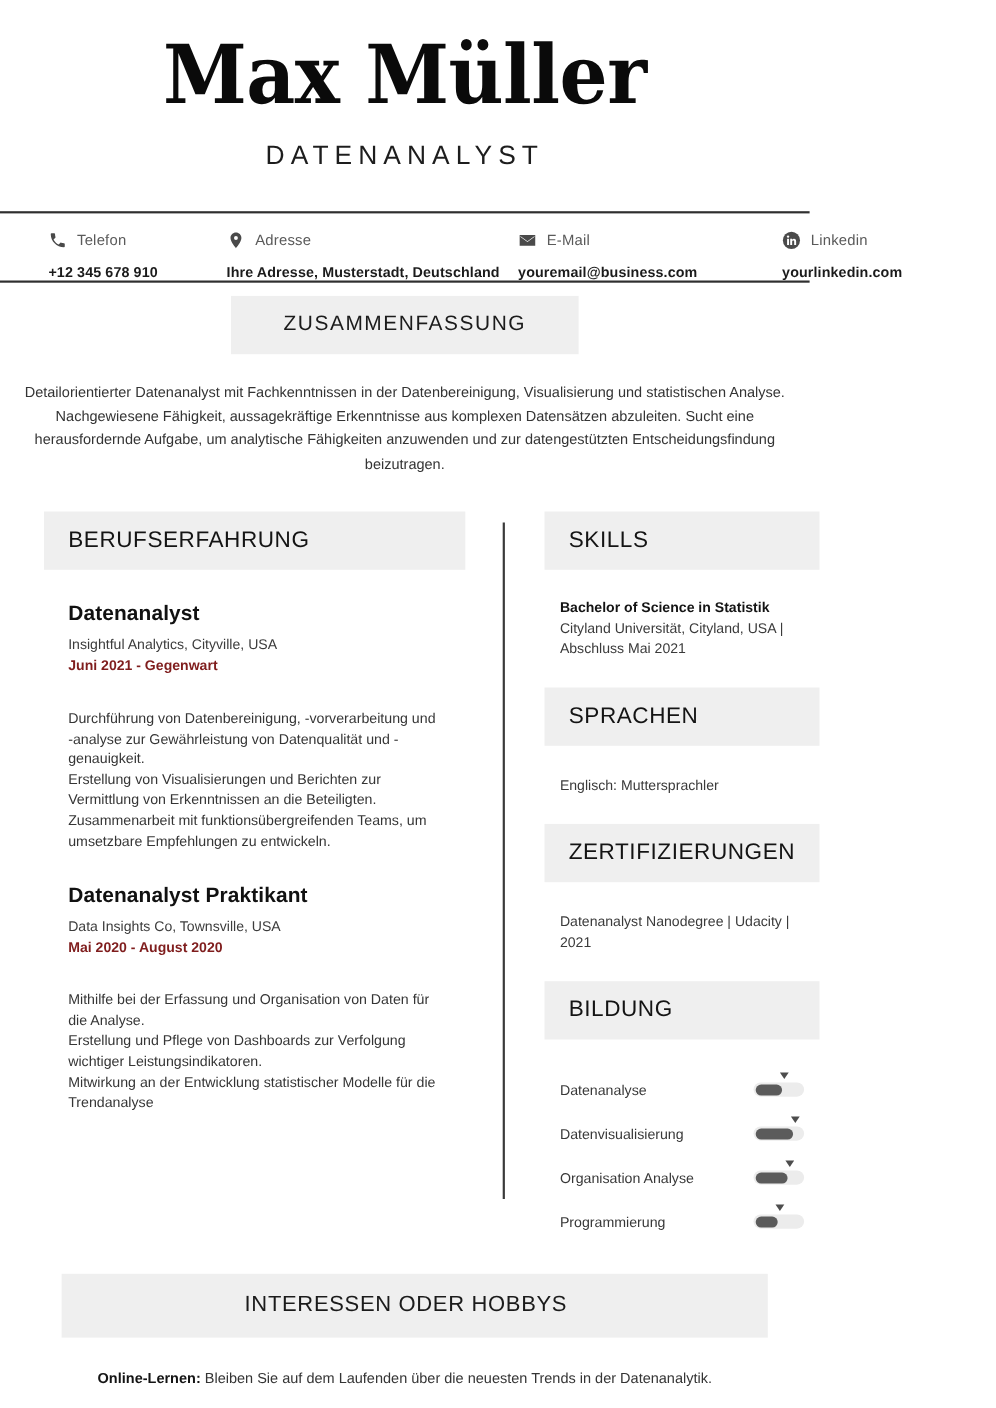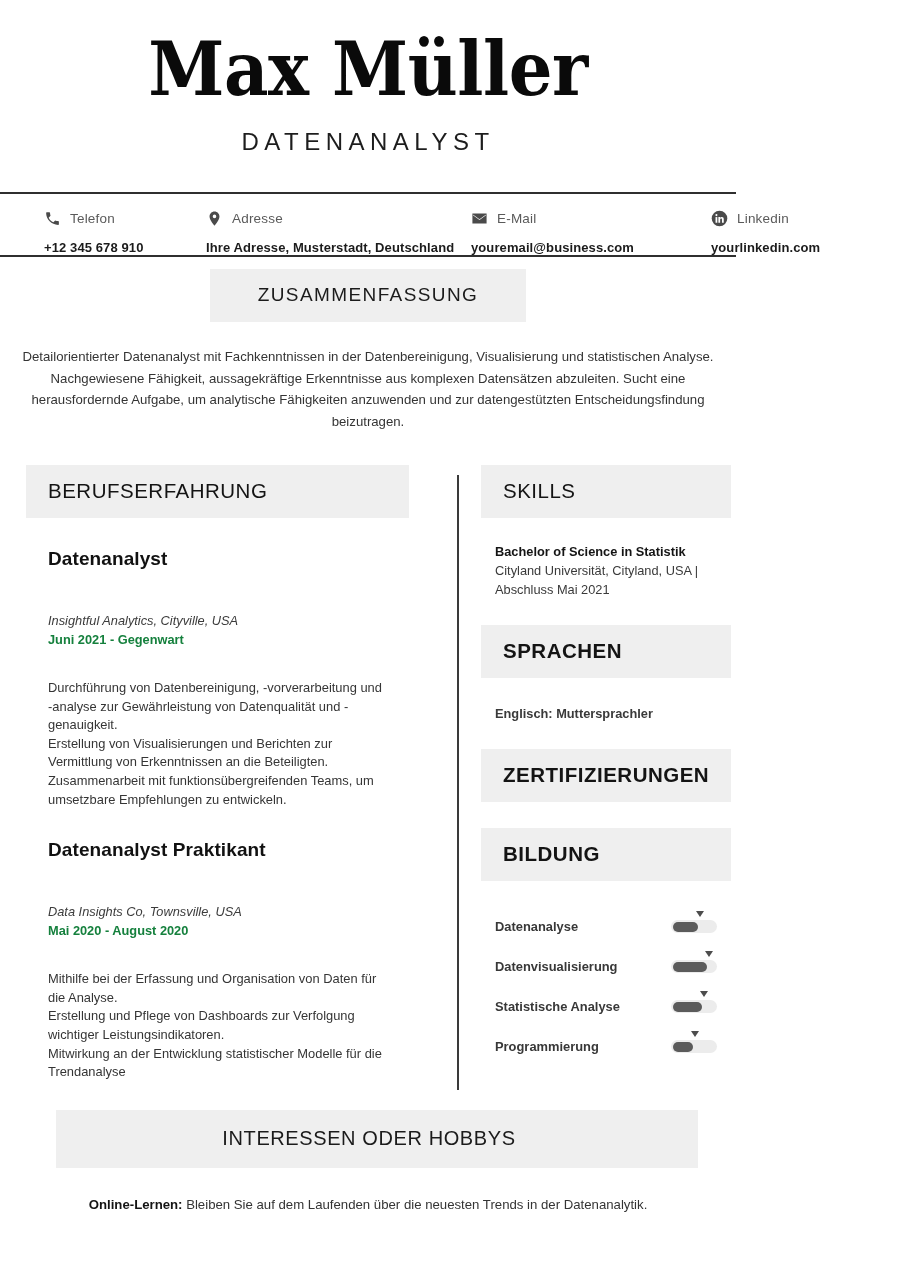--- a/index.html
+++ b/index.html
@@ -67,21 +67,21 @@
   .summary-text {
     margin: 24px auto 0 auto;
     width: 720px;
     text-align: center;
     font-size: 13.2px;
     line-height: 21.5px;
     color: #343434;
   }
 
   
-  .columns { display: flex; margin-top: 33px; position: relative; padding: 0 26px; }
+  .columns { display: flex; margin-top: 33px; position: relative; padding: 0 40px; }
   .col-left { width: 383px; flex: 0 0 383px; }
   .col-gap { flex: 0 0 72px; }
   .col-right { flex: 1 1 auto; }
   .vdivider {
     position: absolute;
     left: 457px; top: 10px;
     width: 1.5px; height: 615px;
     background: #3a3a3a;
   }
 
@@ -95,33 +95,33 @@
 
   
   .job { padding: 0 22px; }
   .job-title {
     margin-top: 30px;
     font-size: 19px;
     font-weight: 700;
     color: #111;
     letter-spacing: .1px;
   }
-  .job-org { margin-top: 43px; font-size: 12.8px; color: #3c3c3c; font-style: italic; }
-  .job-dates { margin-top: 4px; font-size: 12.8px; font-weight: 700; color: #15803d; }
+  .job-org { margin-top: 8px; font-size: 12.8px; color: #3c3c3c; }
+  .job-dates { margin-top: 4px; font-size: 12.8px; font-weight: 700; color: #7f1d1d; }
   .job-desc {
     margin-top: 32px;
     font-size: 12.9px;
     line-height: 18.6px;
     color: #353535;
     white-space: pre-line;
   }
   .job + .job { margin-top: 28px; }
 
   
-  .rblock + .rblock { margin-top: 26px; font-weight: bold; }
+  .rblock + .rblock { margin-top: 26px; }
   .rbody { padding: 0 14px; }
   .edu-deg { margin-top: 26px; font-size: 12.8px; font-weight: 700; color: #141414; }
   .edu-line { margin-top: 3px; font-size: 12.8px; line-height: 18.5px; color: #3a3a3a; white-space: pre-line; }
   .plain-line { margin-top: 26px; font-size: 12.8px; line-height: 19px; color: #3a3a3a; white-space: pre-line; }
 
   
   .skills-list { margin-top: 25px; padding: 0 14px; }
   .skill-row { display: flex; align-items: center; height: 40px; }
   .skill-name { flex: 0 0 176px; font-size: 12.9px; color: #383838; }
   .skill-track-wrap { position: relative; flex: 1 1 auto; height: 20px; }
@@ -247,20 +247,24 @@
 
       <div class="rblock">
         <div class="sec-head">SPRACHEN</div>
         <div class="rbody">
           <div class="plain-line">Englisch: Muttersprachler</div>
         </div>
       </div>
 
       <div class="rblock">
         <div class="sec-head">ZERTIFIZIERUNGEN</div>
+        <div class="rbody">
+          <div class="plain-line">Datenanalyst Nanodegree | Udacity |
+2021</div>
+        </div>
       </div>
 
       <div class="rblock">
         <div class="sec-head">BILDUNG</div>
         <div class="skills-list" id="skills-list">
             <div class="skill-row">
               <div class="skill-name">Datenanalyse</div>
               <div class="skill-track-wrap">
                 <div class="skill-track"></div>
                 <div class="skill-fill" style="width: calc(62% - 4px);"></div>
@@ -269,21 +273,21 @@
             </div>
             <div class="skill-row">
               <div class="skill-name">Datenvisualisierung</div>
               <div class="skill-track-wrap">
                 <div class="skill-track"></div>
                 <div class="skill-fill" style="width: calc(82% - 4px);"></div>
                 <div class="skill-marker" style="left: 82%;"></div>
               </div>
             </div>
             <div class="skill-row">
-              <div class="skill-name">Statistische Analyse</div>
+              <div class="skill-name">Organisation Analyse</div>
               <div class="skill-track-wrap">
                 <div class="skill-track"></div>
                 <div class="skill-fill" style="width: calc(72% - 4px);"></div>
                 <div class="skill-marker" style="left: 72%;"></div>
               </div>
             </div>
             <div class="skill-row">
               <div class="skill-name">Programmierung</div>
               <div class="skill-track-wrap">
                 <div class="skill-track"></div>

